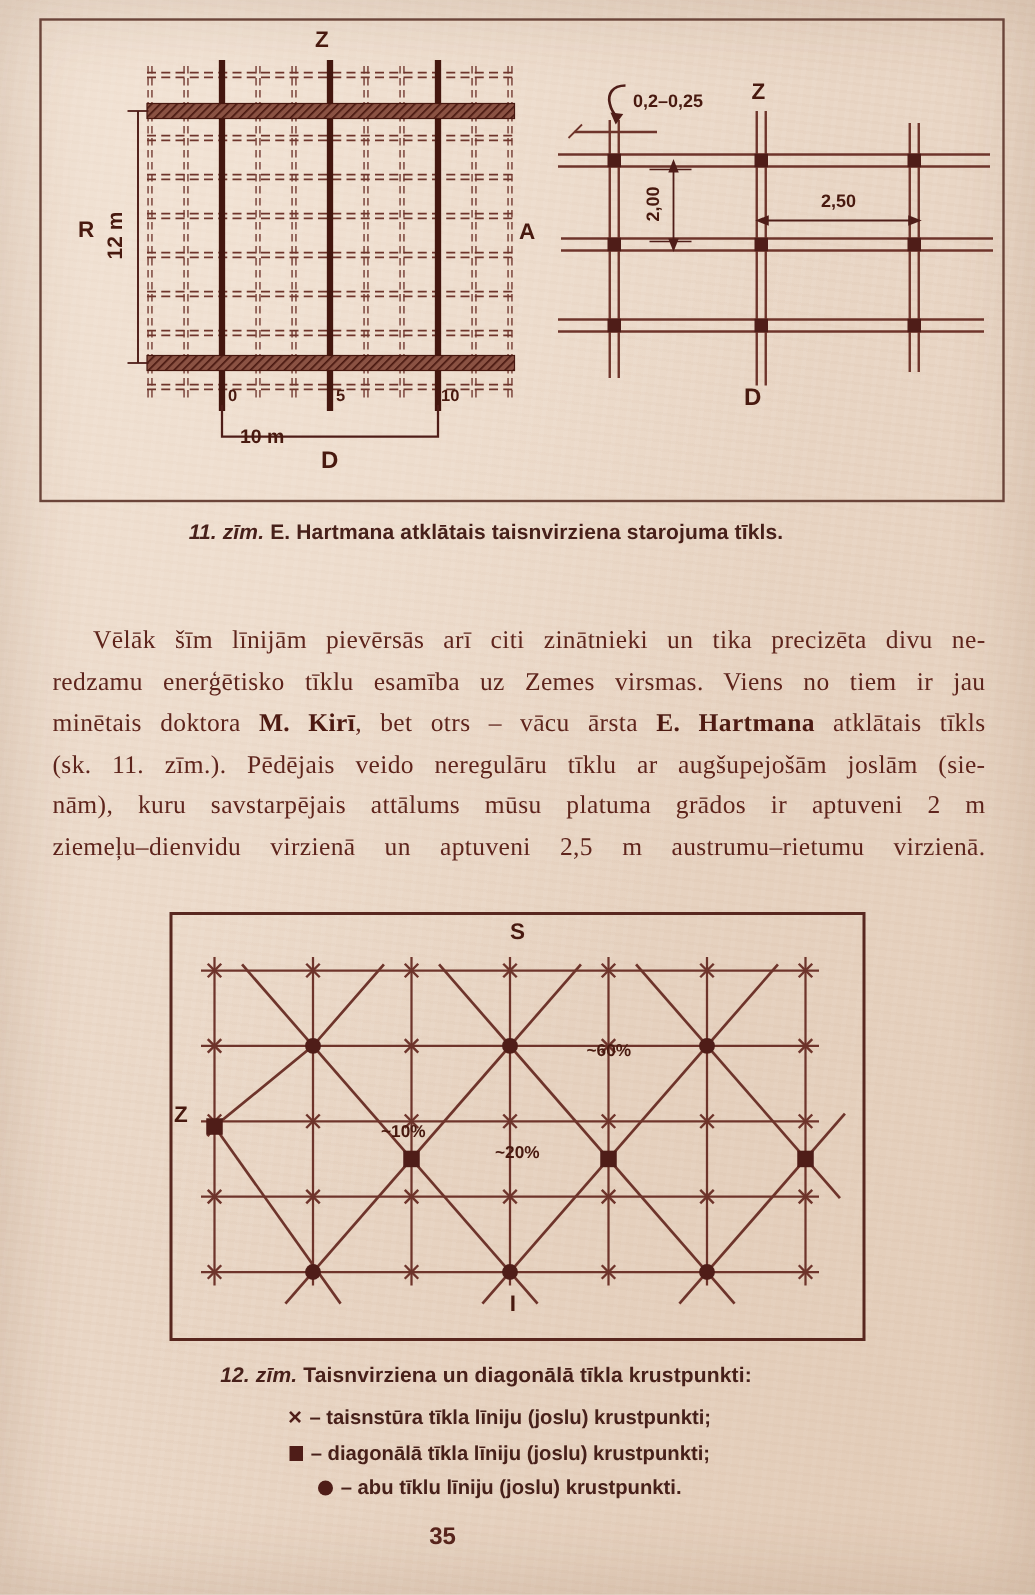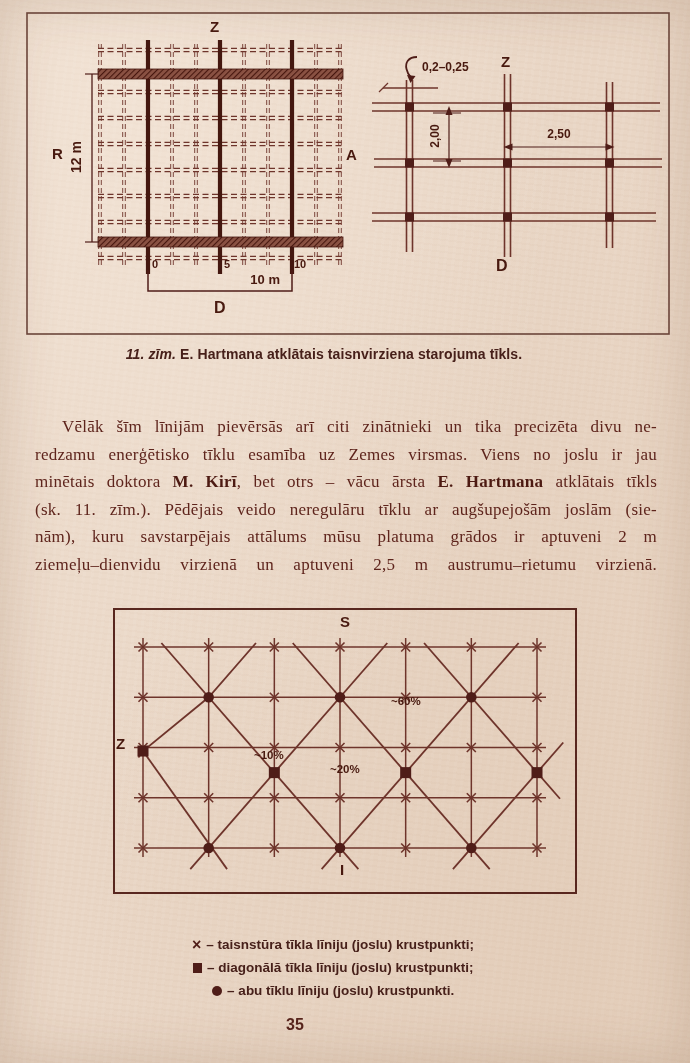--- a/index.html
+++ b/index.html
@@ -217,45 +217,48 @@
     </svg>
 
   <span class="lbl" style="left:210px;top:19px;font-size:15px">Z</span>
   <span class="lbl" style="left:52px;top:146px;font-size:15px">R</span>
   <span class="lbl rot" style="left:55px;top:150px;width:42px;font-size:14px">12 m</span>
   <span class="lbl" style="left:346px;top:147px;font-size:15px">A</span>
   <span class="lbl" style="left:214px;top:300px;font-size:16px">D</span>
   <span class="lbl" style="left:152px;top:259px;font-size:11px">0</span>
   <span class="lbl" style="left:224px;top:259px;font-size:11px">5</span>
   <span class="lbl" style="left:294px;top:259px;font-size:11px">10</span>
-  <span class="lbl" style="left:160px;top:273px;width:120px;text-align:right;font-size:13px">10 m</span>
+  <span class="lbl" style="left:160px;top:284px;width:120px;text-align:left;font-size:13px">10 m</span>
 
   <span class="lbl" style="left:422px;top:61px;font-size:12px">0,2–0,25</span>
   <span class="lbl" style="left:501px;top:54px;font-size:15px">Z</span>
   <span class="lbl rot" style="left:417px;top:130px;width:36px;font-size:12px">2,00</span>
   <span class="lbl" style="left:509px;top:128px;width:100px;text-align:center;font-size:12px">2,50</span>
   <span class="lbl" style="left:496px;top:258px;font-size:16px">D</span>
 
   <div class="cap" style="top:346px">
     <span class="it">11. zīm.</span><span> E. Hartmana atklātais taisnvirziena starojuma tīkls.</span>
   </div>
 
   <div id="paragraph">
       <div class="pline indent"><span>Vēlāk šīm līnijām pievērsās arī citi zinātnieki un tika precizēta divu ne-</span></div>
-      <div class="pline"><span>redzamu enerģētisko tīklu esamība uz Zemes virsmas. Viens no joslu ir jau</span></div>
+      <div class="pline"><span>redzamu enerģētisko tīklu esamība uz Zemes virsmas. Viens no tiem ir jau</span></div>
       <div class="pline"><span>minētais doktora </span><span class="b">M. Kirī</span><span>, bet otrs – vācu ārsta </span><span class="b">E. Hartmana</span><span> atklātais tīkls</span></div>
       <div class="pline"><span>(sk. 11. zīm.). Pēdējais veido neregulāru tīklu ar augšupejošām joslām (sie-</span></div>
       <div class="pline"><span>nām), kuru savstarpējais attālums mūsu platuma grādos ir aptuveni 2 m</span></div>
       <div class="pline"><span>ziemeļu–dienvidu virzienā un aptuveni 2,5 m austrumu–rietumu virzienā.</span></div>
     </div>
 
   <span class="lbl" style="left:330px;top:614px;width:30px;text-align:center;font-size:15px">S</span>
   <span class="lbl" style="left:116px;top:736px;font-size:15px">Z</span>
   <span class="lbl" style="left:330px;top:862px;width:24px;text-align:center;font-size:15px">I</span>
 
+  <div class="cap" style="top:908px">
+    <span class="it">12. zīm.</span><span> Taisnvirziena un diagonālā tīkla krustpunkti:</span>
+  </div>
 
   <div id="legend">
       <div class="lrow"><span class="sym cross">×</span><span>– taisnstūra tīkla līniju (joslu) krustpunkti;</span></div>
       <div class="lrow"><span class="sym square"></span><span>– diagonālā tīkla līniju (joslu) krustpunkti;</span></div>
       <div class="lrow"><span class="sym circle"></span><span>– abu tīklu līniju (joslu) krustpunkti.</span></div>
     </div>
 
   <div id="pagenum">35</div>
 <span class="lbl ann" style="left: 347px; top: 696px;">~60%</span>
     <span class="lbl ann" style="left: 210px; top: 750px;">~10%</span>

